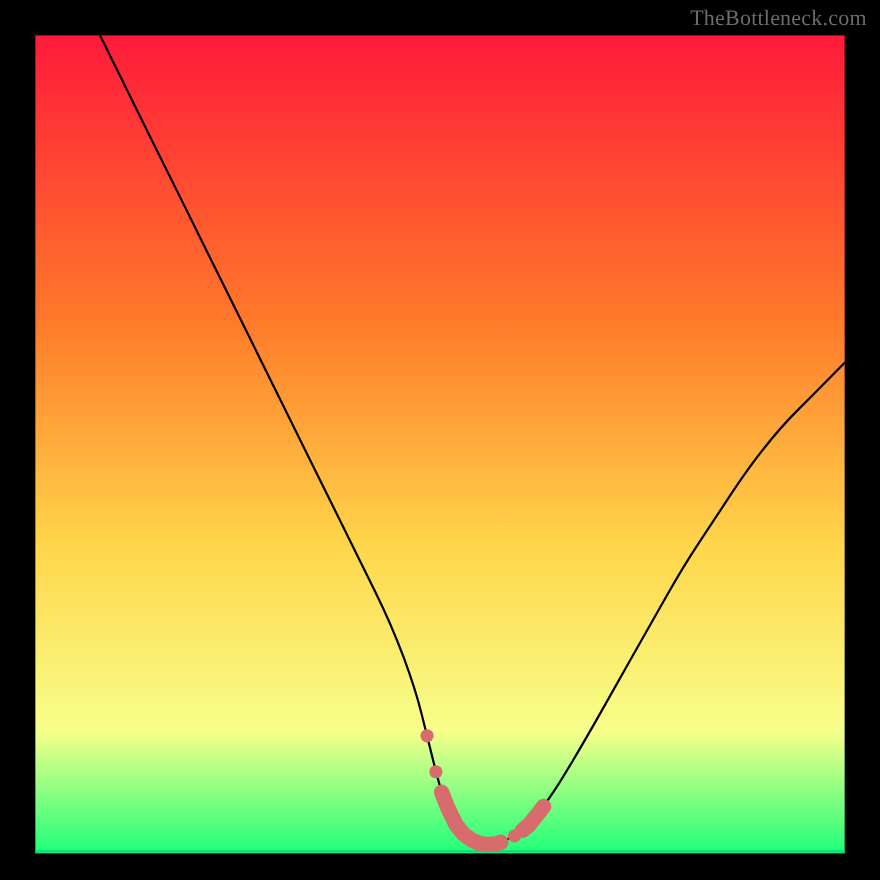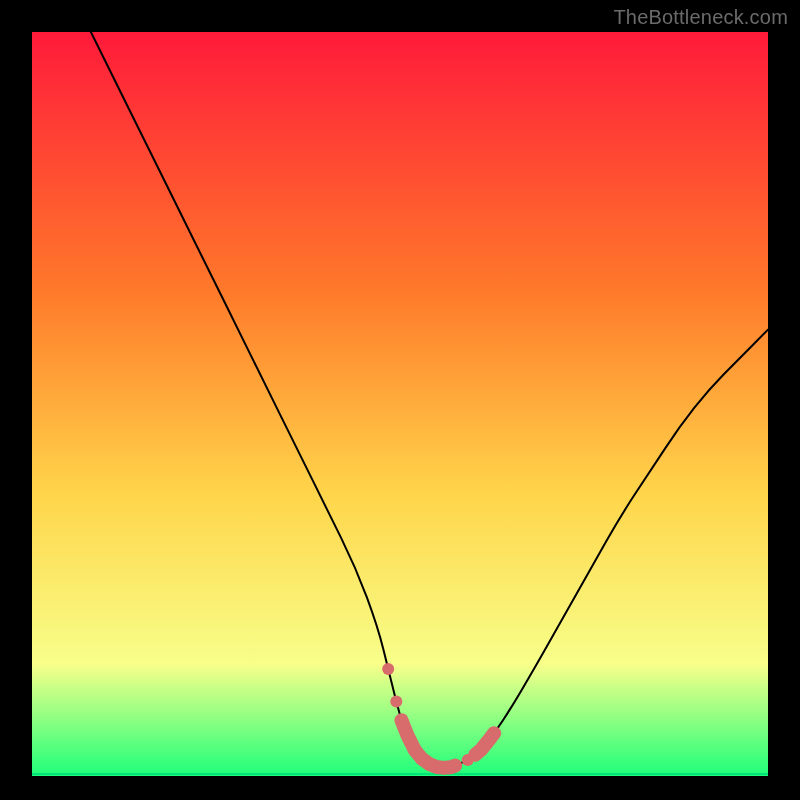--- a/index.html
+++ b/index.html
@@ -9,20 +9,21 @@
     height: 800px;
     background: #000000;
     overflow: hidden;
     font-family: Arial, Helvetica, sans-serif;
   }
   .stage {
     position: relative;
     width: 800px;
     height: 800px;
     background: #000000;
+    font-family: Liberation Serif, serif;
   }
   .watermark {
     position: absolute;
     top: 6px;
     right: 12px;
     color: #6b6b6b;
     font-size: 20px;
     font-weight: 500;
     letter-spacing: 0.2px;
     z-index: 20;

